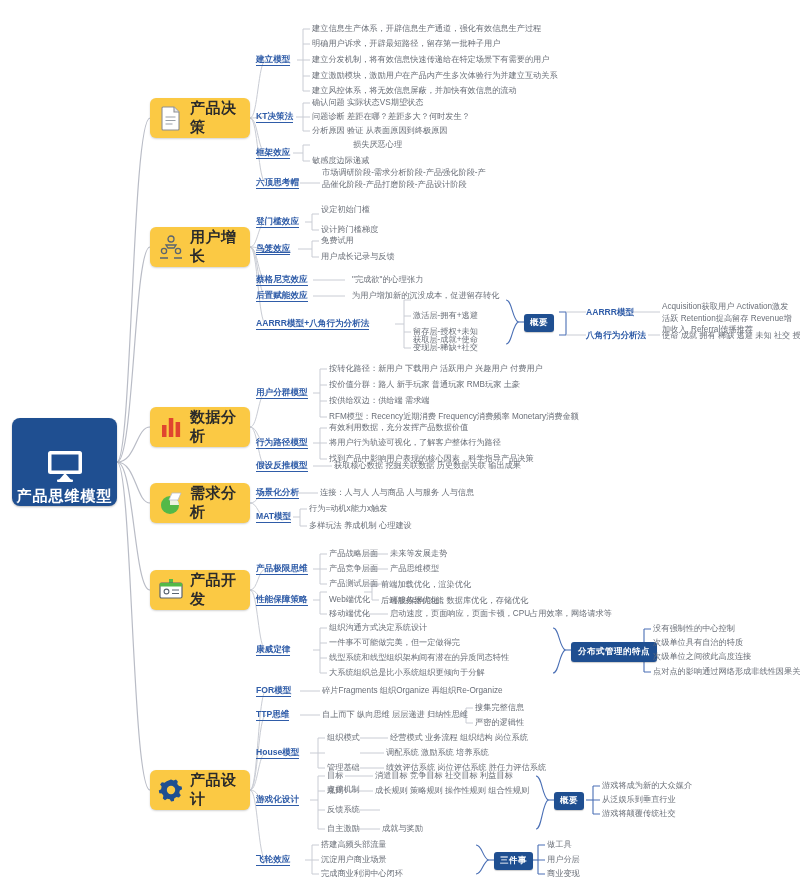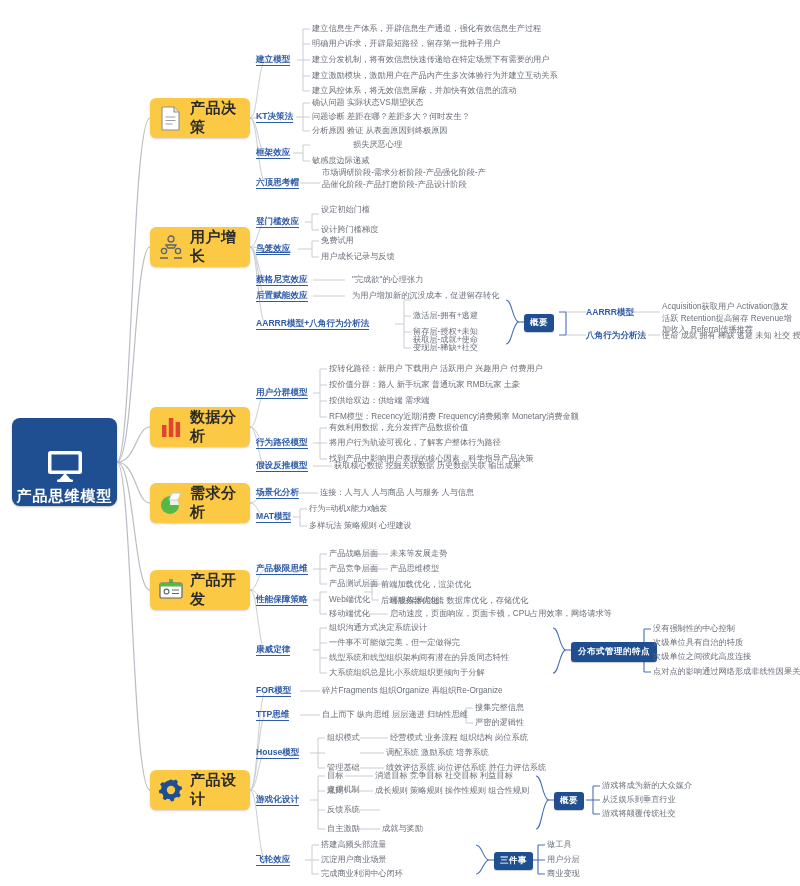--- a/index.html
+++ b/index.html
@@ -293,21 +293,21 @@
       <path d="M14 3 L23 3 L20 10 L11 10 Z" fill="#ffffff" stroke="#b9bcc6" stroke-width="0.8"></path>
     </svg>
     <span class="clabel">需求分析</span>
   </div>
 
   <div class="l2" style="left:256px;top:487px;">场景化分析</div>
   <div class="leaf" style="left:320px;top:487px;">连接：人与人 人与商品 人与服务 人与信息</div>
 
   <div class="l2" style="left:256px;top:511px;">MAT模型</div>
   <div class="leaf" style="left:309px;top:503px;">行为=动机x能力x触发</div>
-  <div class="leaf" style="left:309px;top:520px;">多样玩法 策略规则 心理建设</div>
+  <div class="leaf" style="left:309px;top:520px;">多样玩法 养成机制 心理建设</div>
 
   <div class="cat" style="left:150px;top:570px;">
     <svg class="cicon" viewBox="0 0 26 26">
       <path d="M11 2 h4 v4 h-4 z" fill="#54b948"></path>
       <rect x="2" y="6" width="22" height="15" rx="1.5" fill="#fff" stroke="#5a6470" stroke-width="1.2"></rect>
       <rect x="2" y="6" width="22" height="3.5" fill="#54b948"></rect>
       <circle cx="8.5" cy="14.5" r="2.4" fill="none" stroke="#5a6470" stroke-width="1.1"></circle>
       <path d="M14 13 h7 M14 16.5 h7" stroke="#5a6470" stroke-width="1.1"></path>
     </svg>
     <span class="clabel">产品开发</span>

